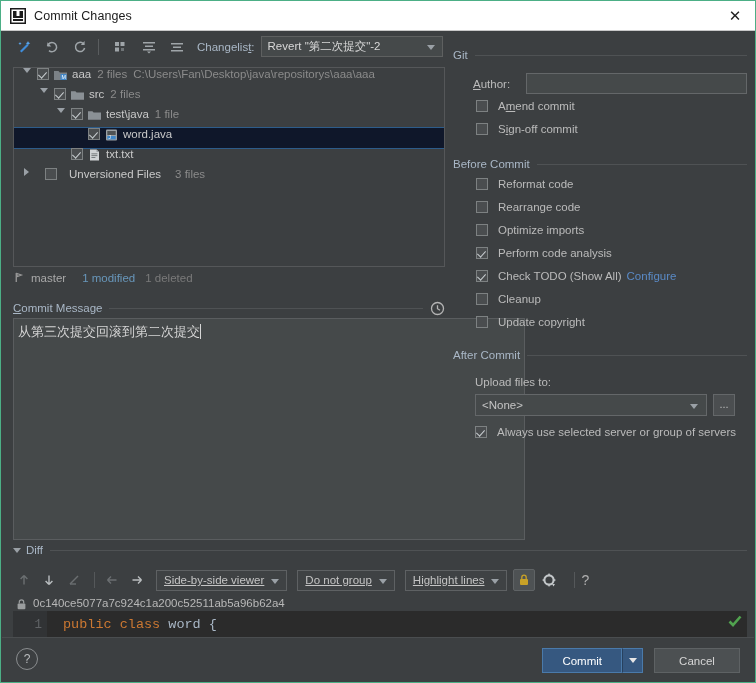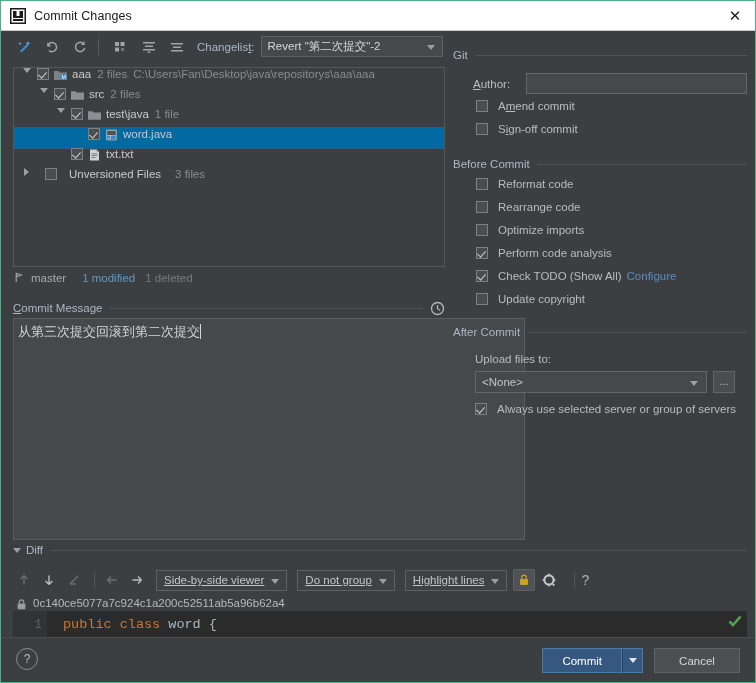--- a/index.html
+++ b/index.html
@@ -83,21 +83,21 @@
     width: 432px; height: 200px;
     background: #3c3f41;
     border: 1px solid #555759;
     overflow: hidden;
   }
   .trow {
     height: 20px; display: flex; align-items: flex-start;
     font-size: 11.5px; color: #bbbbbb; white-space: nowrap;
     cursor: pointer;
   }
-  .trow.sel { background: #0369a1; outline: 1px solid #2d5c8a; }
+  .trow.sel { background: #0f172a; outline: 1px solid #2d5c8a; }
   .twig { width: 13px; display:flex; align-items:center; justify-content:center; flex:none;}
   .tri-down { width:0;height:0;border-left:4.5px solid transparent;border-right:4.5px solid transparent;border-top:5px solid #9aa0a6;}
   .tri-right{ width:0;height:0;border-top:4.5px solid transparent;border-bottom:4.5px solid transparent;border-left:5px solid #9aa0a6;}
   .cbx {
     width: 12px; height: 12px; flex: none;
     border: 1px solid #7d8182; background: #4a4d4f;
     margin-right: 4px; position: relative;
   }
   .cbx.on::after {
     content: ""; position: absolute; left: 2px; top: 1px;
@@ -512,20 +512,24 @@
           <span class="cbx on"></span>
           <span class="cb-lab">Perform code analysis</span>
         </div>
         <div class="cb-row">
           <span class="cbx on"></span>
           <span class="cb-lab">Check TODO (Show All)</span>
           <span class="cb-link">Configure</span>
         </div>
         <div class="cb-row">
           <span class="cbx"></span>
+          <span class="cb-lab">Cleanup</span>
+        </div>
+        <div class="cb-row">
+          <span class="cbx"></span>
           <span class="cb-lab">Update copyright</span>
         </div>
       </div>
 
     <div class="grp-head" style="margin-top:14px">
       <span class="gt">After Commit</span>
       <span class="gline"></span>
     </div>
 
     <div class="up-lab">Upload files to:</div>

